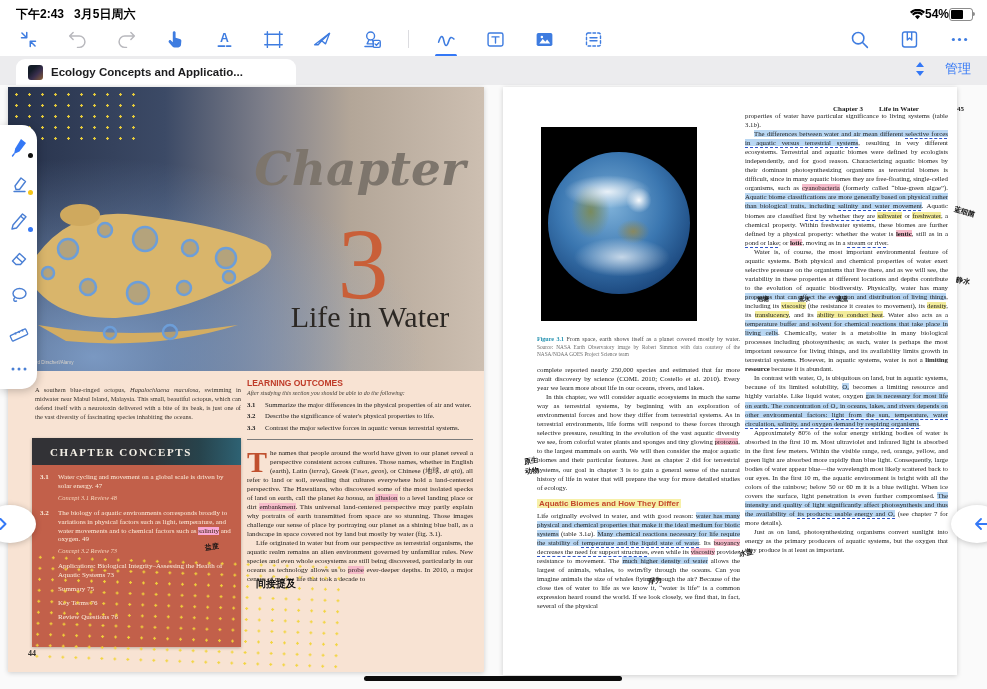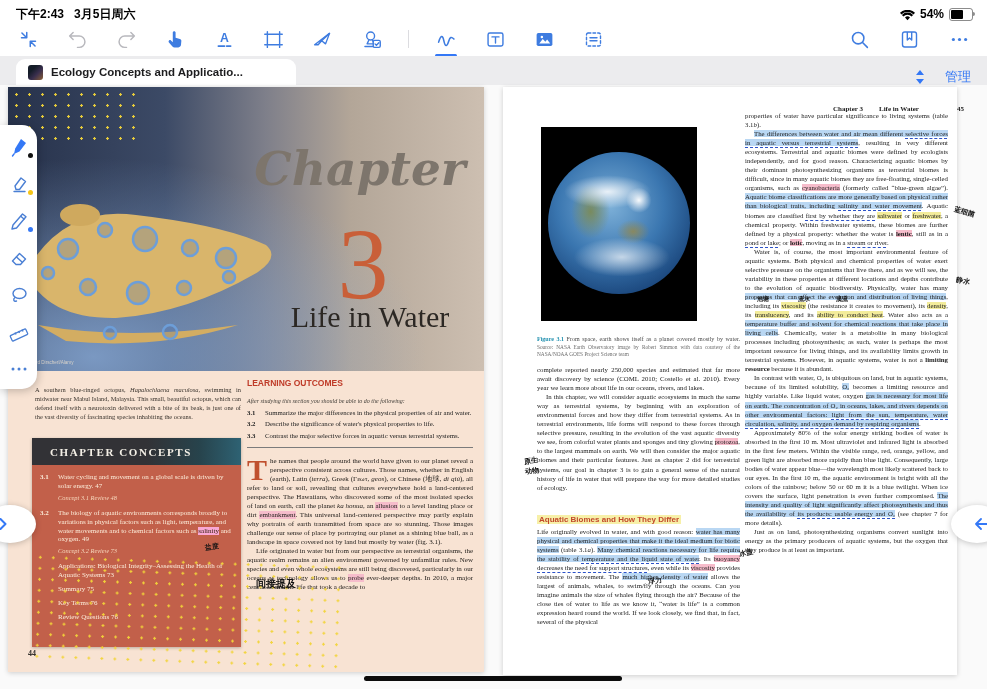--- a/index.html
+++ b/index.html
@@ -2,38 +2,38 @@
 <html><head>
 <meta charset="utf-8">
 <style>
   html,body{margin:0;padding:0;background:#e9e9ec;}
   .screen{position:relative;width:987px;height:689px;background:#fff;overflow:hidden;
           font-family:"Liberation Sans",sans-serif;-webkit-font-smoothing:antialiased;}
   
   .status{position:absolute;top:0;left:0;right:0;height:22px;display:flex;justify-content:space-between;
           align-items:center;padding:3px 14px 0 16px;font-size:12px;font-weight:bold;color:#000;background:#fff;}
   .status-left{display:flex;gap:10px;}
-  .status-right{display:flex;align-items:flex-end;gap:5px;font-weight:600;}
+  .status-right{display:flex;align-items:center;font-weight:600;}
   .batt{position:relative;width:22px;height:11px;border:1px solid rgba(0,0,0,.45);border-radius:3px;}
   .batt i{position:absolute;left:1px;top:1px;bottom:1px;width:54%;background:#000;border-radius:1px;}
   .batt:after{content:"";position:absolute;right:-3px;top:3px;width:2px;height:4px;background:rgba(0,0,0,.45);border-radius:0 2px 2px 0;}
   
   .toolbar{position:absolute;top:22px;left:0;right:0;height:34px;background:#fff;display:flex;align-items:center;padding:0 16px;}
   .tgroup{display:flex;align-items:center;gap:25px;}
   .tright{margin-left:auto;display:flex;align-items:center;gap:26px;}
   .ticon{position:relative;width:24px;height:24px;display:flex;align-items:center;justify-content:center;cursor:pointer;}
   .ticon svg{width:21px;height:21px;}
   .ticon.selected::after{content:"";position:absolute;bottom:-6px;left:1px;right:1px;height:3px;border-radius:2px;background:#3478f6;}
   .tsep{width:1px;height:18px;background:#dcdce0;}
   
   .tabbar{position:absolute;top:56px;left:0;right:0;height:29px;background:#ececee;border-bottom:1px solid #e2e2e4;}
   .tab{position:absolute;left:16px;top:3px;width:256px;height:26px;background:#fff;border-radius:9px 9px 0 0;
        display:flex;align-items:center;gap:8px;padding:0 12px;font-size:11.5px;font-weight:bold;color:#1c1c1e;cursor:pointer;}
   .tab-thumb{width:15px;height:15px;border-radius:3px;background:linear-gradient(135deg,#141c28 30%,#3a2f4e 60%,#8a5f36);flex:0 0 15px;}
-  .tab-controls{position:absolute;right:16px;top:12px;display:flex;align-items:center;gap:18px;color:#3478f6;font-size:13px;}
+  .tab-controls{position:absolute;right:16px;top:4px;display:flex;align-items:center;gap:18px;color:#3478f6;font-size:13px;}
   .tab-controls svg{width:14px;height:16px;}
   
   .content{position:absolute;top:85px;left:0;right:0;bottom:0;background:#fafafa;}
   .page-l{position:absolute;left:8px;top:2px;width:476px;height:585px;background:#f8e3d3;box-shadow:0 1px 5px rgba(0,0,0,.18);}
   .page-r{position:absolute;left:503px;top:2px;width:454px;height:588px;background:#fff;box-shadow:0 1px 5px rgba(0,0,0,.18);}
   .serif{font-family:"Liberation Serif",serif;}
   
   .hl-blue{background:#b9d7f3;}
   .hl-pink{background:#f6bccb;}
   .hl-yellow{background:#f3ec9a;}
@@ -46,21 +46,21 @@
   .l-caption{position:absolute;left:27px;top:293px;width:206px;font:6.4px/8.7px "Liberation Serif",serif;color:#3a342e;text-align:justify;}
   .concepts{position:absolute;left:24px;top:351px;width:209px;height:209px;background:#c2604a;box-shadow:0 1px 3px rgba(0,0,0,.25);}
   .concepts-head{height:27px;background:linear-gradient(90deg,#323236 55%,#27434c 80%,#2e6273);display:flex;align-items:center;
                  padding-left:18px;color:#f3efe6;font:600 11px "Liberation Serif",serif;letter-spacing:1.6px;}
   .concepts-body{padding:8px 9px 0 8px;color:#fcecd9;font:7px/8.9px "Liberation Serif",serif;}
   .c-item{display:flex;gap:5px;margin-bottom:3px;}
   .c-num{font-weight:bold;flex:0 0 13px;}
   .c-review{font-style:italic;font-size:6.4px;color:#f8d8bd;margin:1px 0 6px 18px;}
   .c-plain{margin:5px 0 0 18px;}
   .rcol{position:absolute;left:239px;top:291px;width:226px;color:#222;}
-  .lo-title{color:#bf3b28;font:bold 8.5px "Liberation Sans",sans-serif;margin-bottom:10px;}
+  .lo-title{color:#bf3b28;font:bold 8.5px "Liberation Sans",sans-serif;margin-bottom:2px;}
   .lo-intro{font:italic 6px/7.6px "Liberation Serif",serif;color:#44403a;margin-bottom:3px;}
   .lo-item{display:flex;gap:7px;font:6.8px/8.5px "Liberation Serif",serif;margin-bottom:3px;}
   .lo-num{font-weight:bold;flex:0 0 11px;}
   .lo-rule{border:none;border-top:1px solid #7b7b7b;margin:7px 0 9px;}
   .l-body p{font:7px/9px "Liberation Serif",serif;text-align:justify;margin:0;color:#1d1a17;}
   .l-body p.ind{text-indent:9px;}
   .dropcap{float:left;font:30px/24px "Liberation Serif",serif;color:#c0502e;margin:1px 3px 0 0;font-weight:bold;}
   .pagenum-l{position:absolute;left:20px;top:562px;font:bold 8px "Liberation Serif",serif;color:#33302c;}
   .dots{position:absolute;background-image:radial-gradient(circle,#f2d438 1.1px,transparent 1.45px);background-size:13px 11px;opacity:.95;pointer-events:none;}
   .d1{left:24px;top:470px;width:312px;height:110px;transform:rotate(2deg);}
@@ -78,21 +78,21 @@
      radial-gradient(ellipse 26px 36px at 30% 42%, rgba(122,138,88,.95), rgba(122,138,88,0) 75%),
      radial-gradient(ellipse 22px 16px at 60% 56%, rgba(146,136,80,.85), rgba(146,136,80,0) 75%),
      radial-gradient(circle at 44% 38%, #7db0d8 0%, #3a76b0 45%, #1d4a80 75%, #0e2a52 100%);}
   .fig-cap{position:absolute;left:34px;top:243px;width:203px;font:6px/7.7px "Liberation Serif",serif;color:#4a4a4a;text-align:justify;}
   .fig-cap .fig-label{color:#1f8fae;font-weight:bold;}
   .fig-cap .fig-src{font-size:5.3px;color:#6c6c6c;}
   .col{position:absolute;width:203px;font:6.8px/9.05px "Liberation Serif",serif;color:#1b1b1b;text-align:justify;}
   .col p{margin:0;}
   .col p.ind{text-indent:9px;}
   .col1{left:34px;top:278px;} .col2{left:242px;top:24px;}
-  .abh-wrap{margin:23px 0 3px;}
+  .abh-wrap{margin:7px 0 3px;}
   .abh{display:inline;color:#c2492c;font:bold 8px "Liberation Sans",sans-serif;background:#f7f0a8;padding:0 2px;}
   
   .ann{position:absolute;font:bold 7px "DejaVu Sans",sans-serif;color:#141414;white-space:nowrap;pointer-events:none;}
   
   .palette{position:absolute;left:0;top:125px;width:37px;padding:12px 0 10px;background:#fff;border-radius:0 15px 15px 0;
            box-shadow:1px 2px 9px rgba(0,0,0,.22);display:flex;flex-direction:column;align-items:center;gap:17px;}
   .ptool{position:relative;width:20px;height:20px;cursor:pointer;}
   .ptool svg{width:20px;height:20px;}
   .pdot{position:absolute;right:-4px;bottom:-1px;width:5px;height:5px;border-radius:50%;}
   .pdot.black{background:#111;} .pdot.yellow{background:#f5c518;} .pdot.blue{background:#3478f6;}

